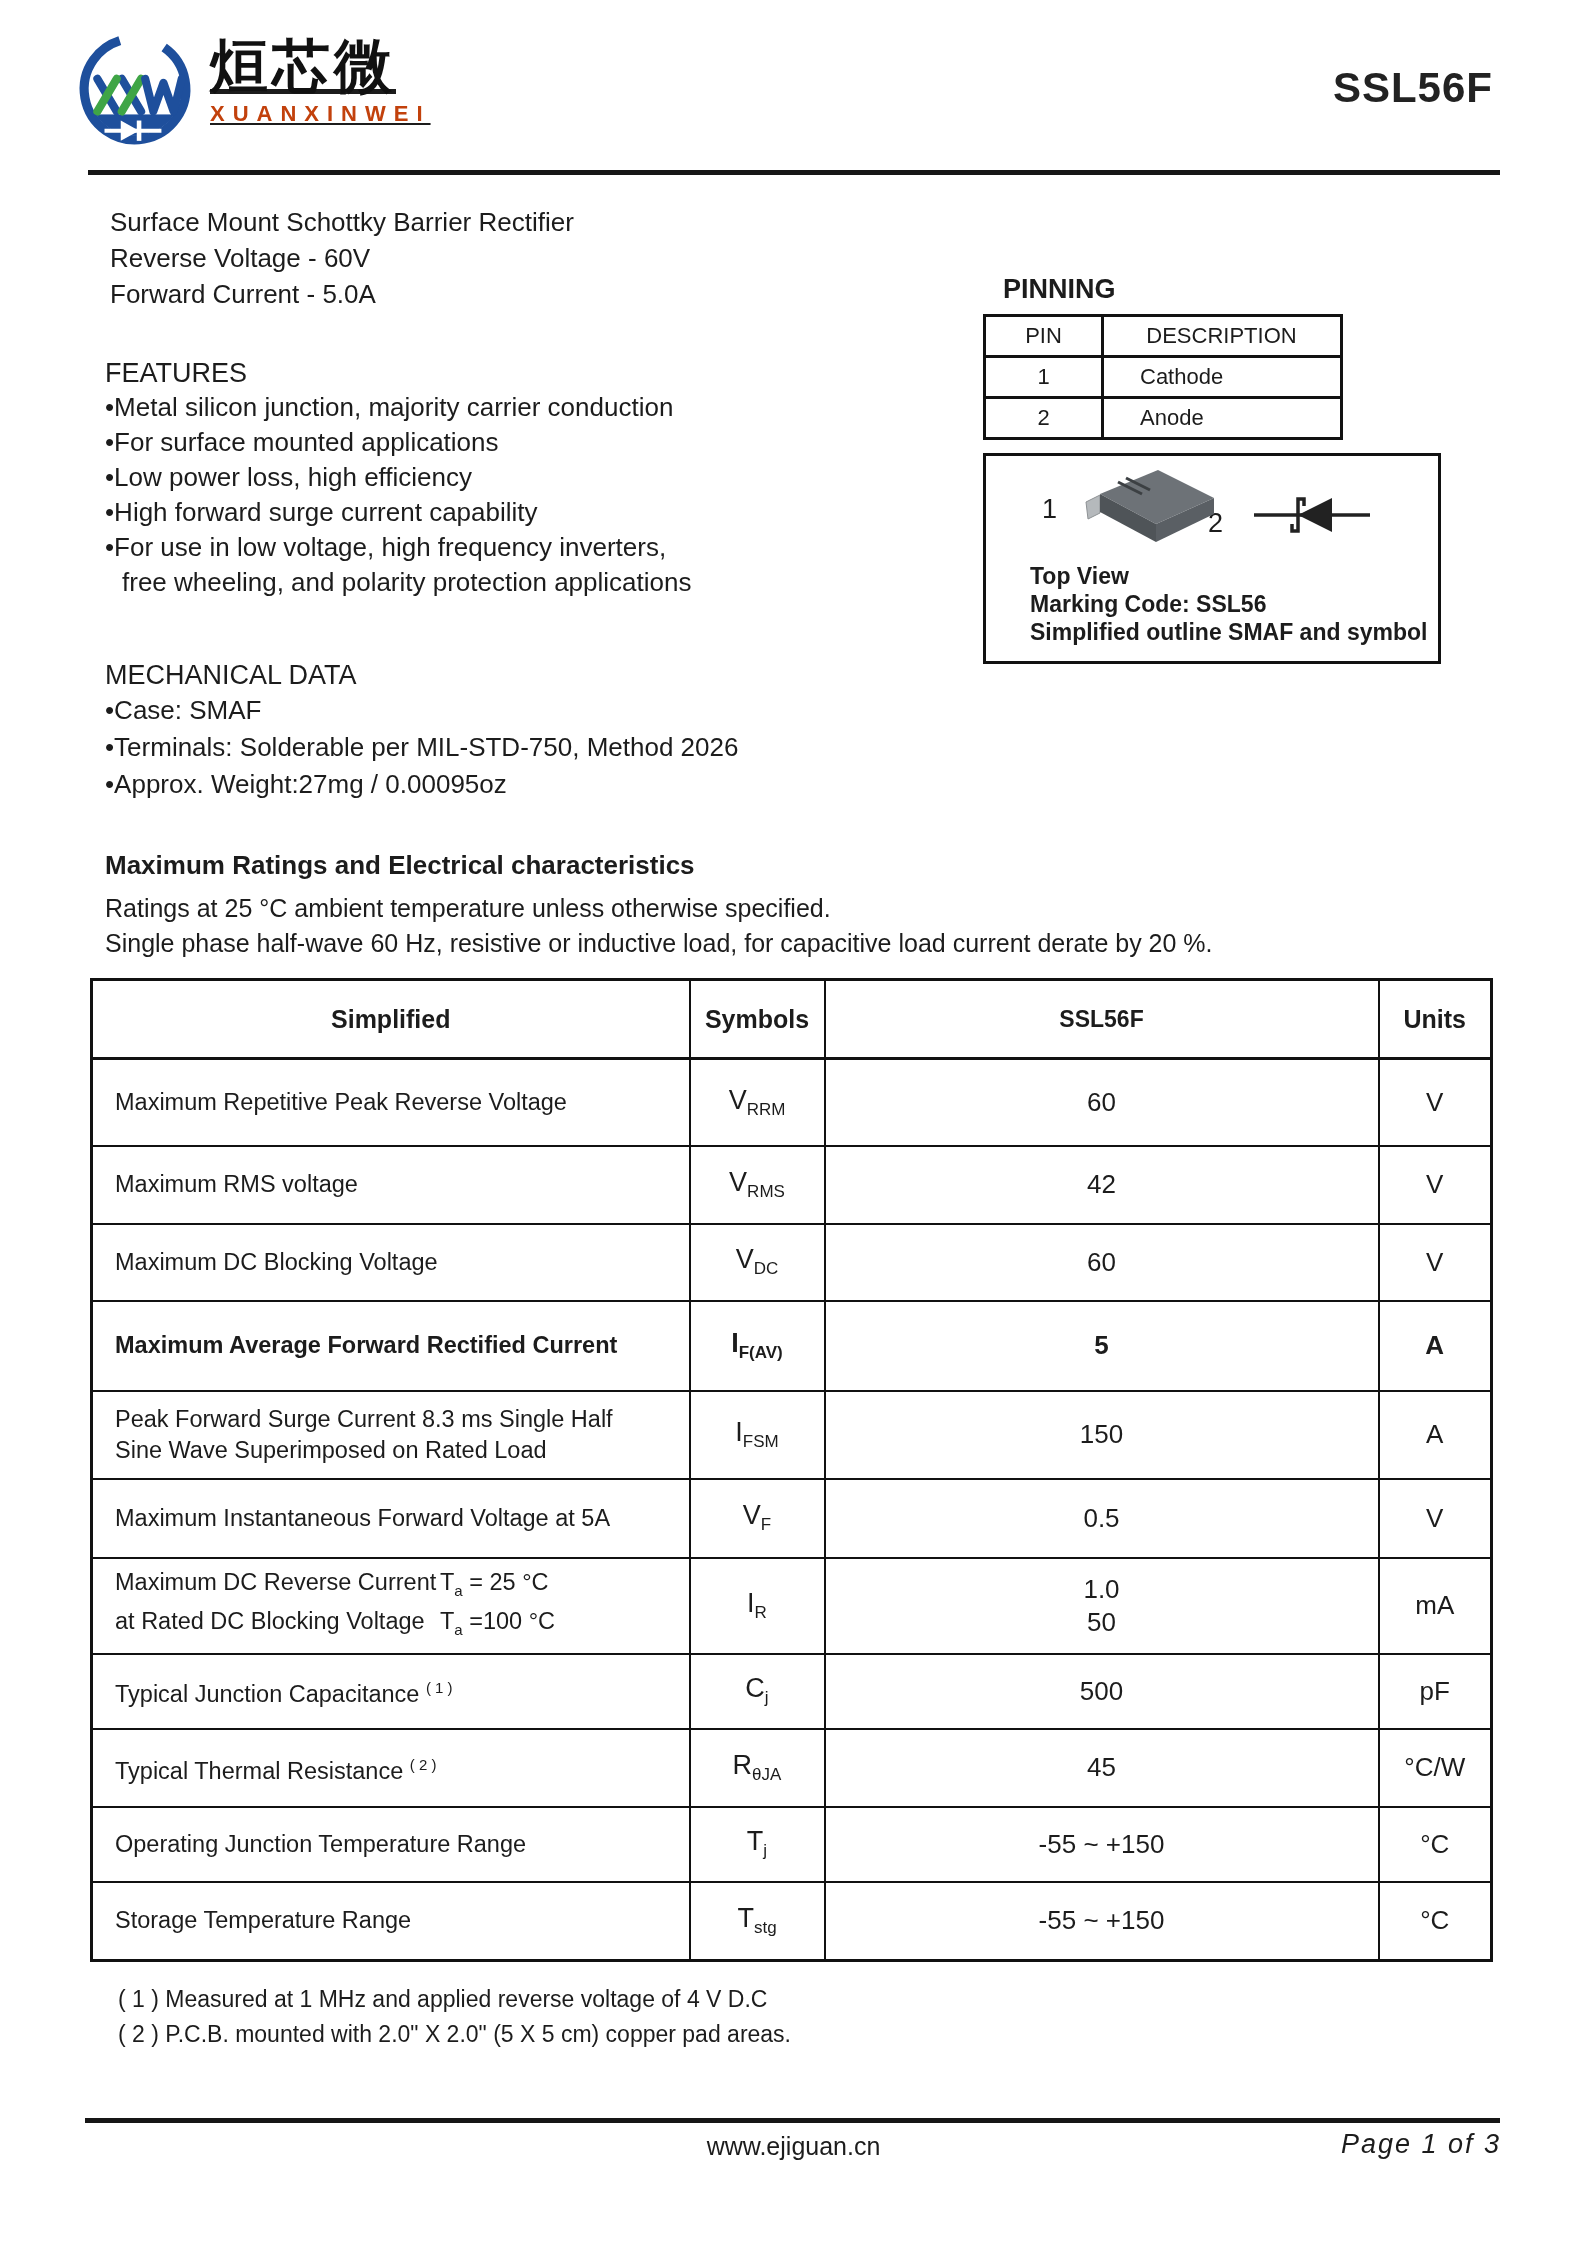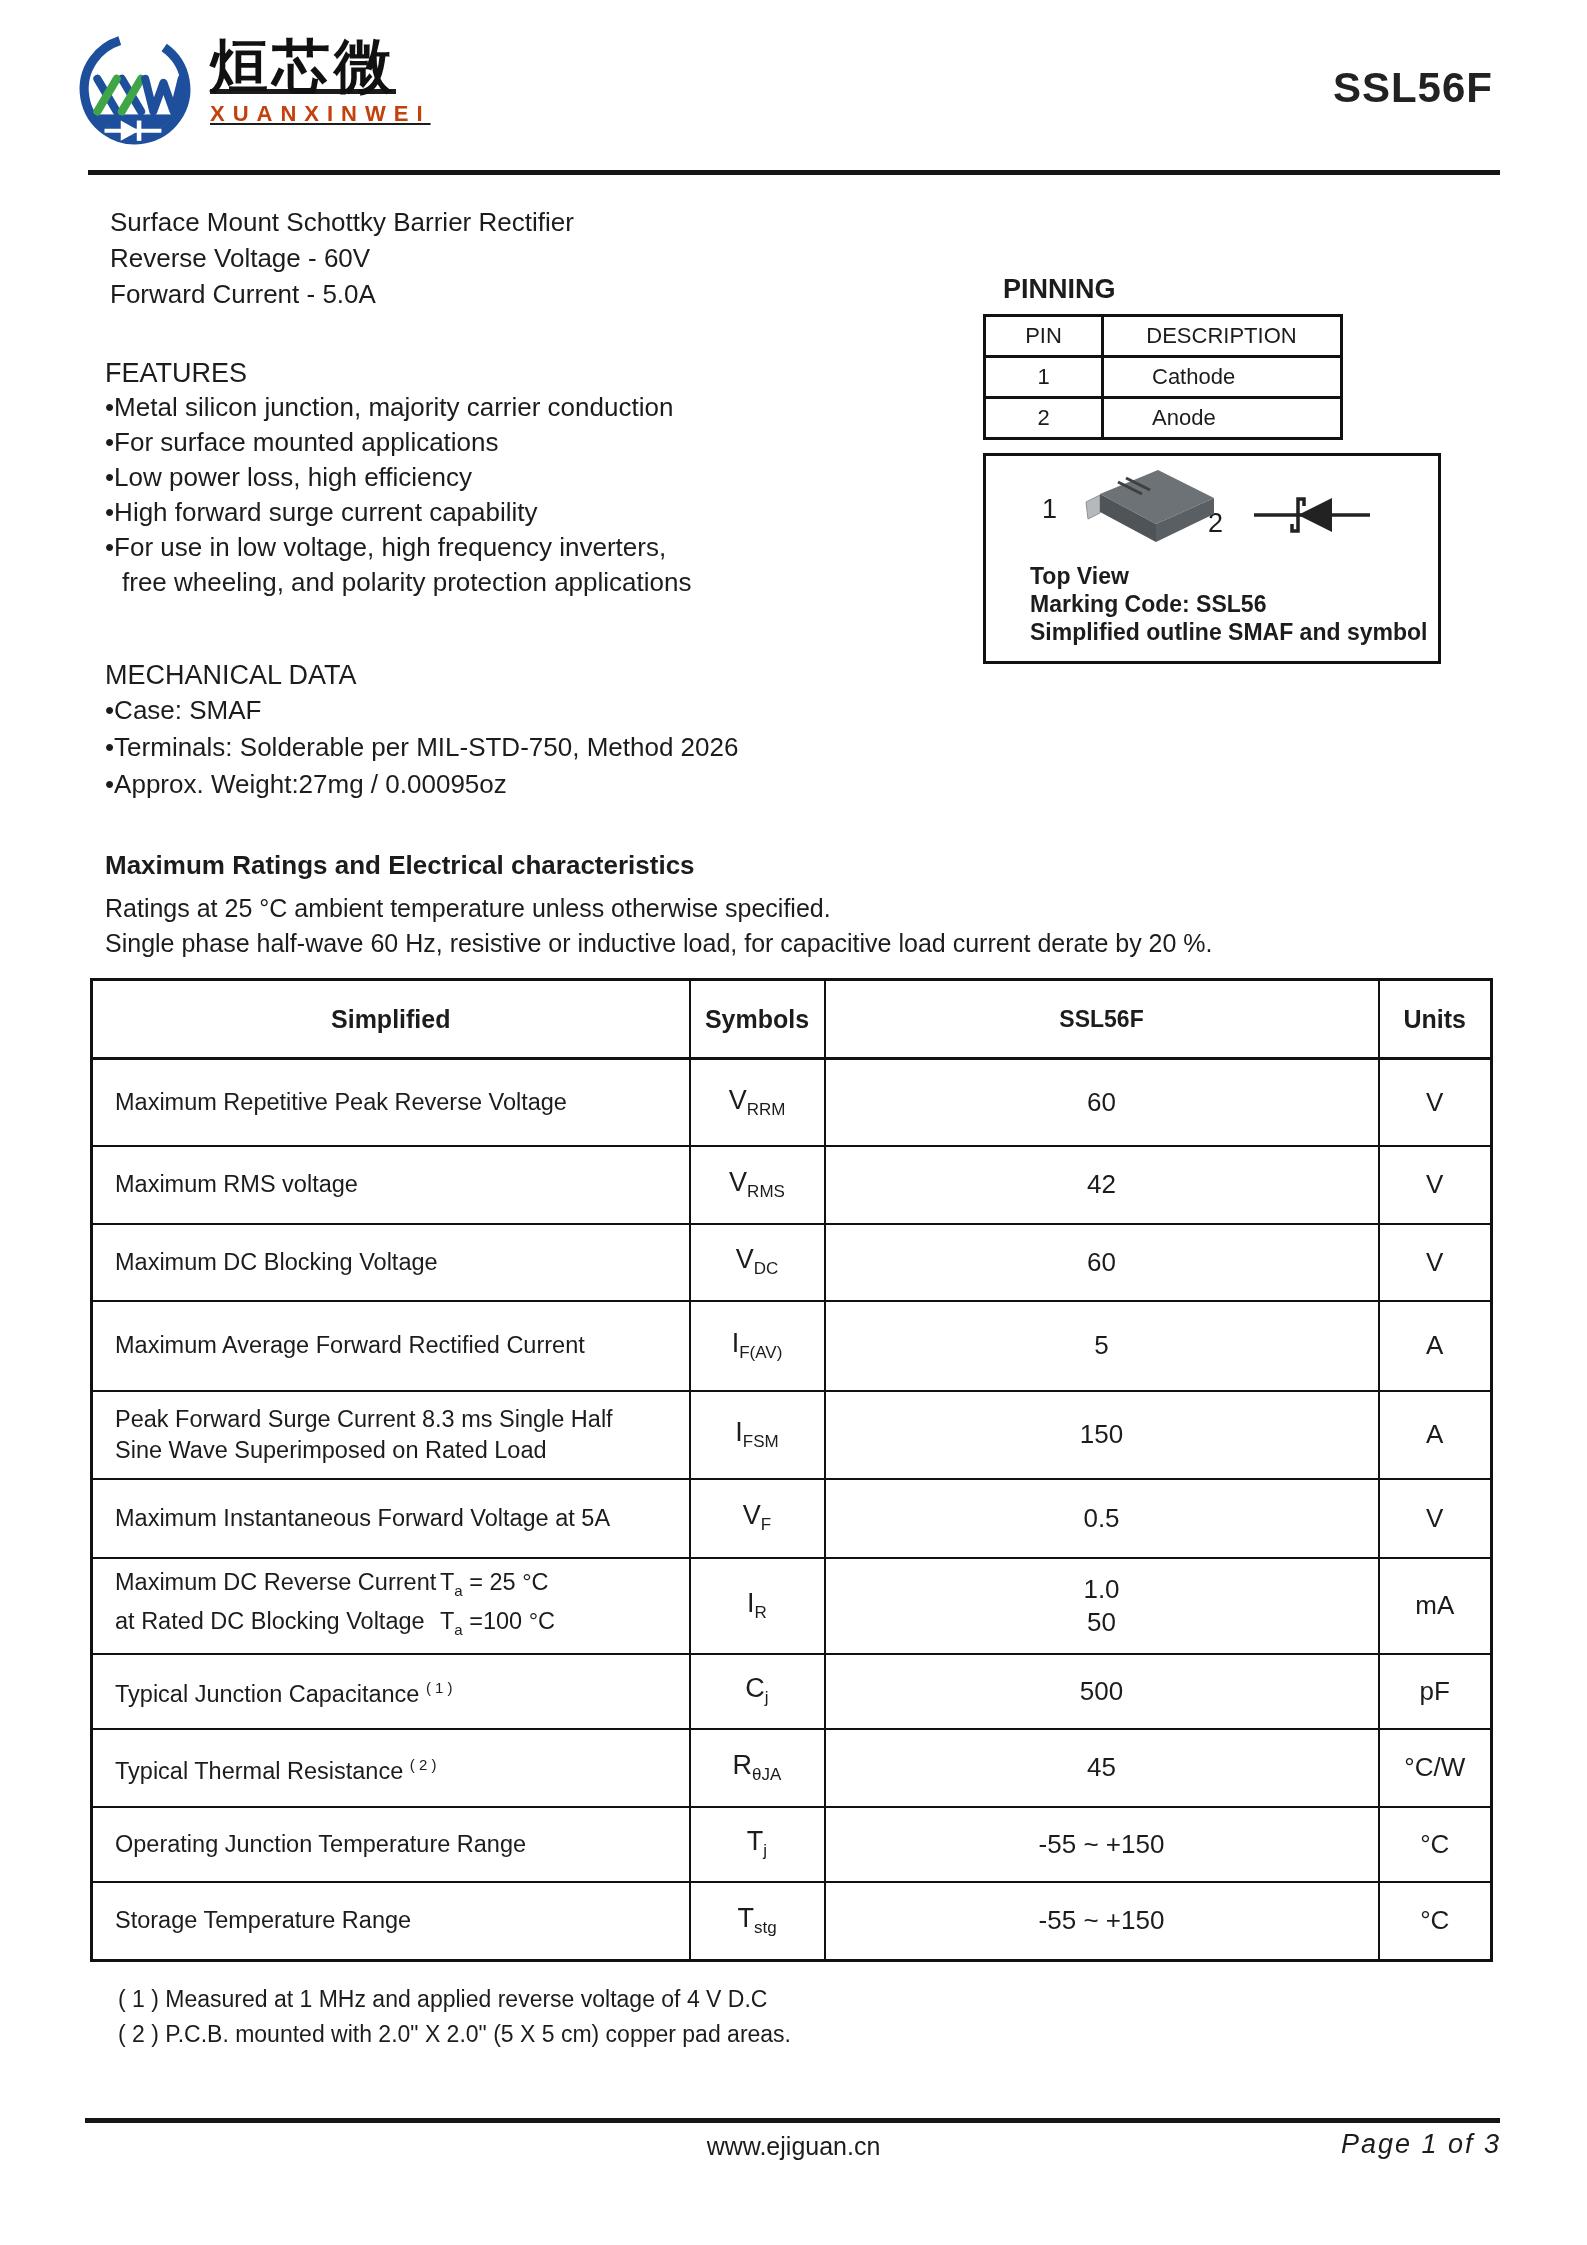--- a/index.html
+++ b/index.html
@@ -27,21 +27,21 @@
   .section-title{font-size:27px;line-height:34px;}
   .bullet-item{font-size:26px;line-height:35px;white-space:pre-line;padding-left:17px;text-indent:-17px;}
   .bullet-item::before{content:"\2022 ";}
   .mech{position:absolute;left:105px;top:658px;}
   .mech .bullet-item{line-height:37px;}
 
   
   .pinning-title{position:absolute;left:1003px;top:274px;font-size:27px;font-weight:700;}
   .pin-table{position:absolute;left:983px;top:314px;width:360px;border-collapse:collapse;font-size:22px;}
   .pin-table td{border:3px solid #111;height:36px;text-align:center;}
-  .pin-table td.desc{text-align:left;padding-left:48px;}
+  .pin-table td.desc{text-align:left;padding-left:36px;}
   .pin-table tr:first-child td.desc{text-align:center;padding-left:0;}
 
   
   .pkgbox{position:absolute;left:983px;top:453px;width:452px;height:205px;border:3px solid #111;}
   .pkg-pin1{position:absolute;left:56px;top:38px;font-size:27px;}
   .pkg-pin2{position:absolute;left:222px;top:52px;font-size:27px;}
   .pkg-draw{position:absolute;left:80px;top:4px;}
   .pkg-diode{position:absolute;left:266px;top:36px;}
   .pkg-text{position:absolute;left:44px;top:106px;font-size:23px;line-height:28px;font-weight:bold;}
 
@@ -230,21 +230,21 @@
         <tr style="height: 77px;">
           <td class="param-cell">
             <div>Maximum DC Blocking Voltage</div>
           </td>
           <td class="sym-cell">V<sub>DC</sub></td>
           <td class="val-cell">
             <div>60</div>
           </td>
           <td class="units-cell">V</td>
         </tr>
-        <tr style="height: 90px;">
+        <tr style="height: 90px; font-weight: bold;">
           <td class="param-cell">
             <div>Maximum Average Forward Rectified Current</div>
           </td>
           <td class="sym-cell">I<sub>F(AV)</sub></td>
           <td class="val-cell">
             <div>5</div>
           </td>
           <td class="units-cell">A</td>
         </tr>
         <tr style="height: 88px;">

